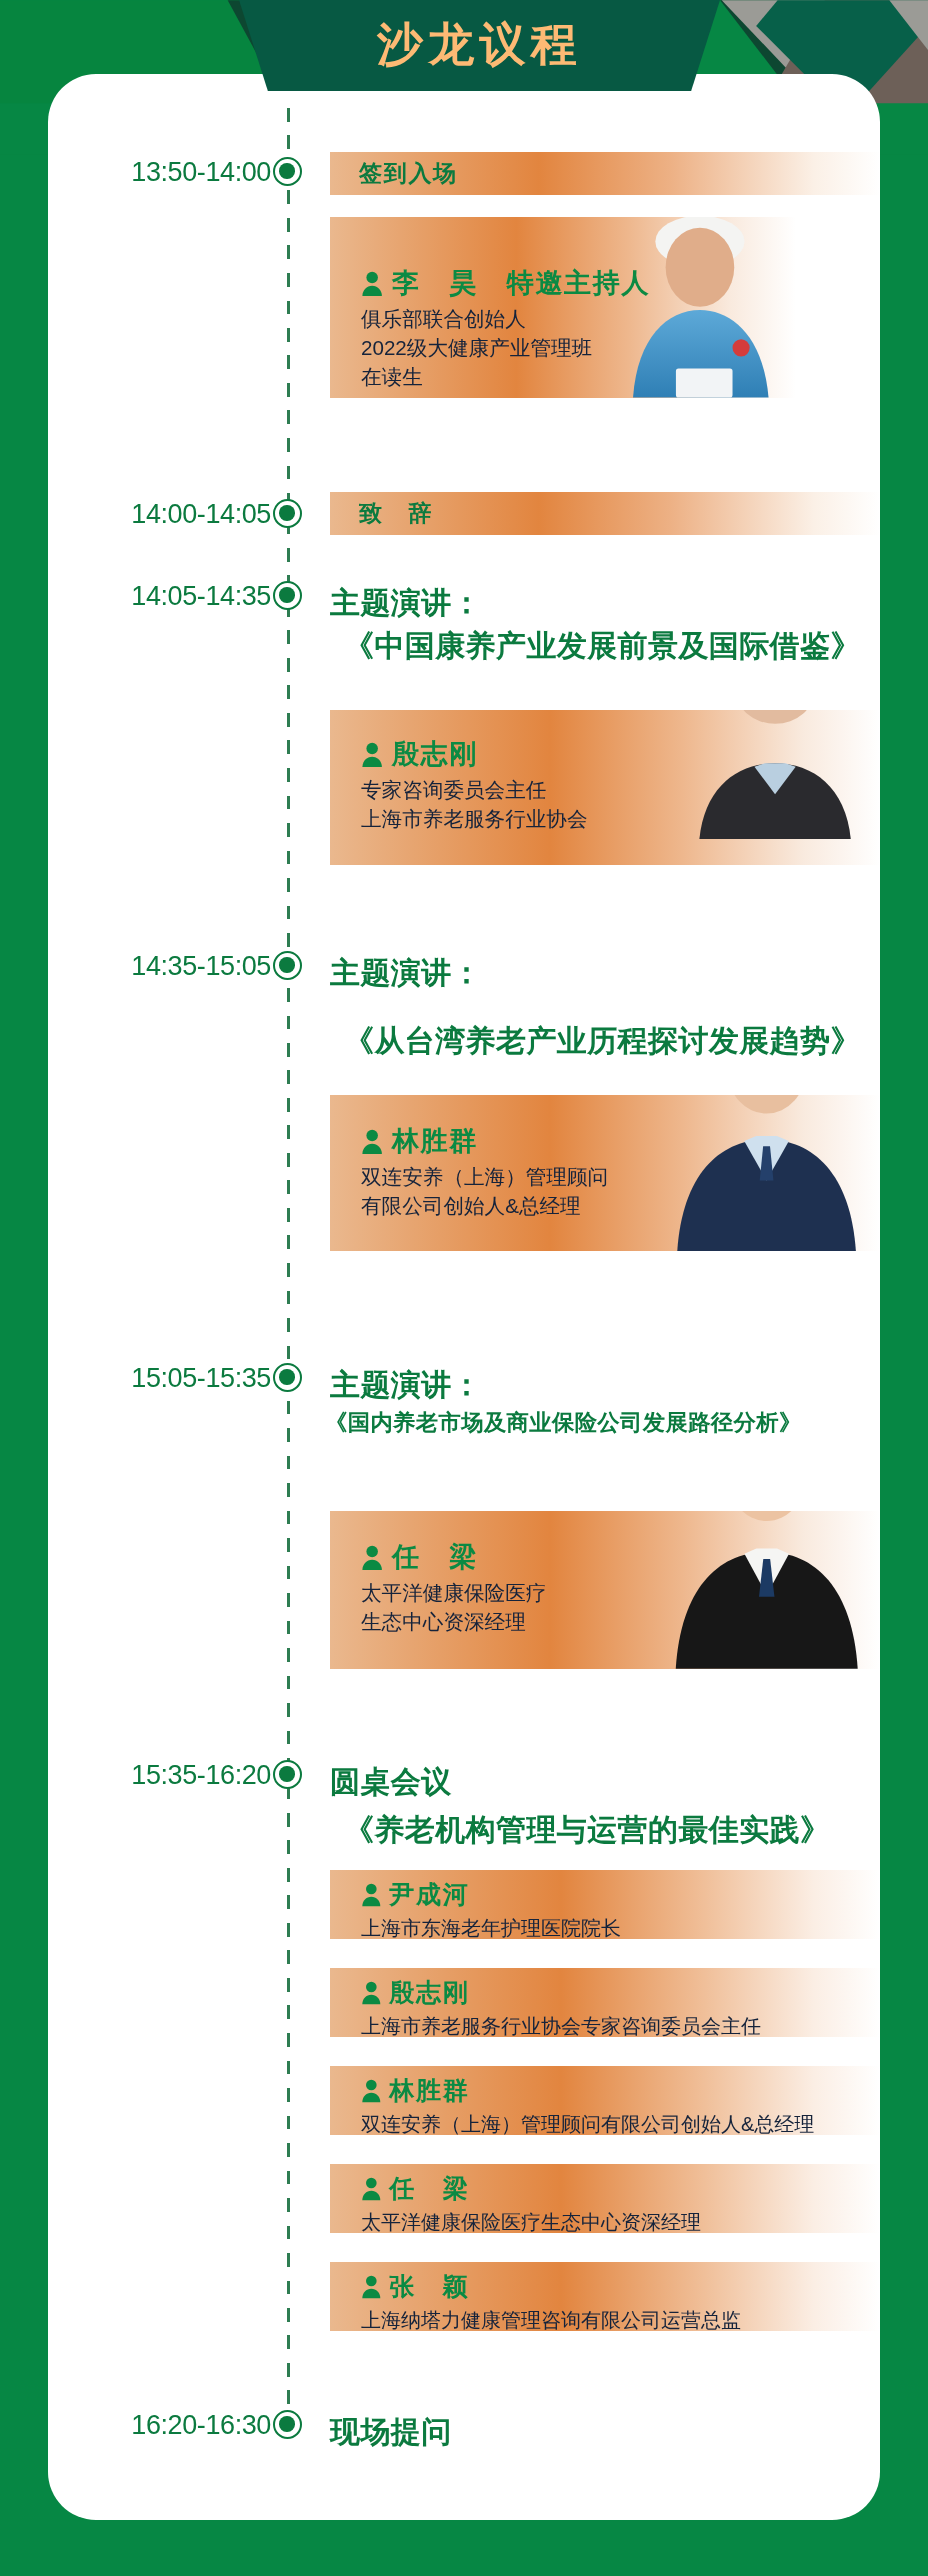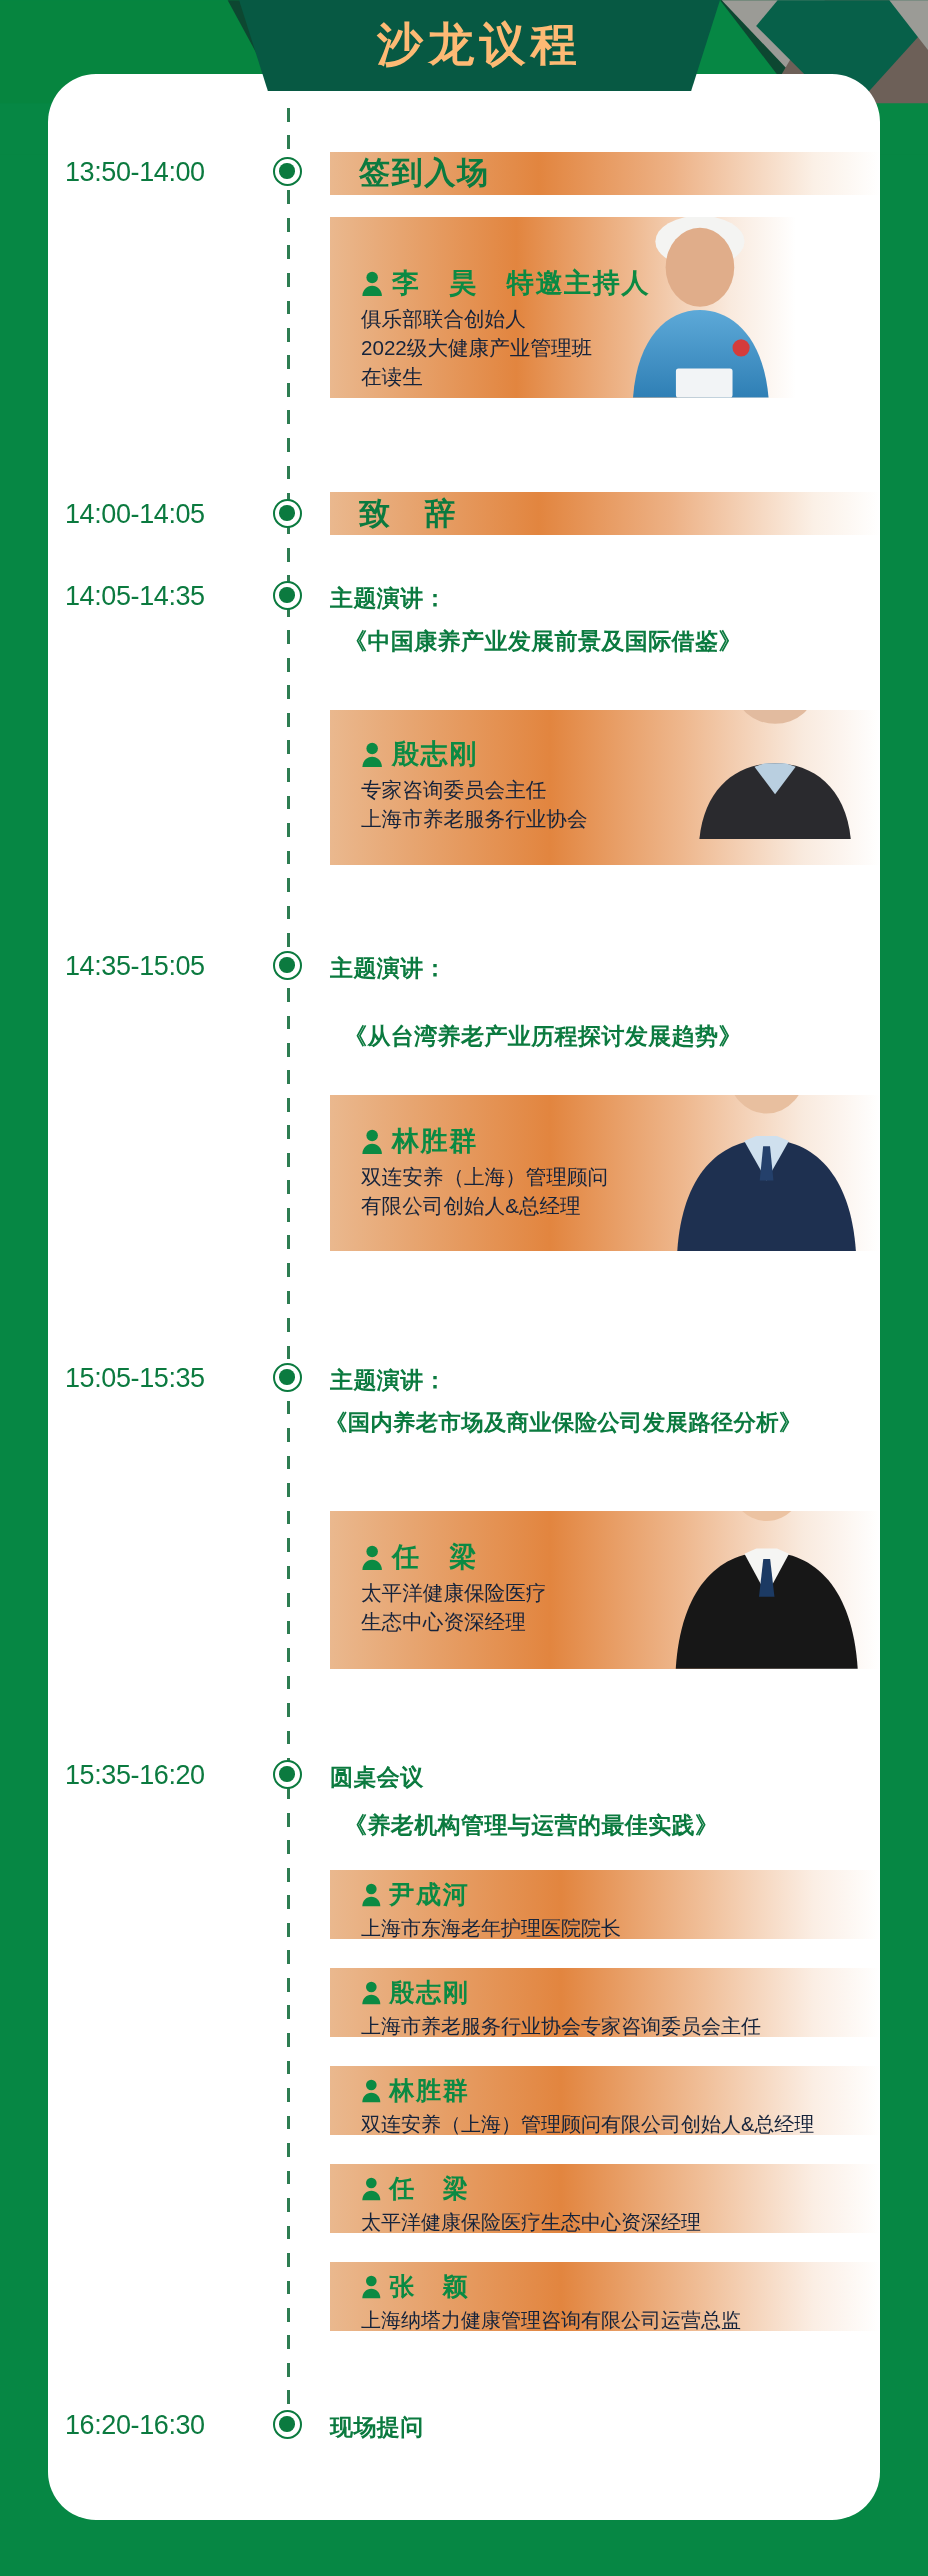--- a/index.html
+++ b/index.html
@@ -54,21 +54,21 @@
     background:repeating-linear-gradient(to bottom,
         #2e7d52 0px,#2e7d52 13.8px,transparent 13.8px,transparent 27.5px);
     z-index:1;
   }
 
   .row{position:absolute;left:0;width:832px;z-index:3;}
 
   .time{
     position:absolute;
     left:17px;width:206px;
-    text-align:left;
+    text-align:right;
     color:#0b7a3f;
     font-size:27px;
     font-weight:400;
     letter-spacing:-0.4px;
     white-space:nowrap;
   }
   .dot{
     position:absolute;
     left:225px;
     width:29px;height:29px;
@@ -88,27 +88,27 @@
   .obar{
     position:absolute;
     background:linear-gradient(90deg,#eab88e 0%,#e2853f 38%,#edb185 62%,#fbf0e6 88%,#ffffff 100%);
   }
   .session-bar{
     left:282px;
     height:43px;
     display:flex;align-items:center;
   }
   .session-bar .label{
-    color:#0b7a3f;font-size:31px;font-weight:700;letter-spacing:1.7px;
+    color:#0b7a3f;font-size:23px;font-weight:700;letter-spacing:1.7px;
     padding-left:29px;
   }
 
   .head-green{
     position:absolute;left:282px;
-    color:#0b7a3f;font-size:23px;font-weight:700;
+    color:#0b7a3f;font-size:30px;font-weight:700;
     letter-spacing:0.4px;white-space:nowrap;
   }
   .head-green.indent{left:296px;}
 
   
   .spk{
     position:absolute;
     background:linear-gradient(90deg,#eab88e 0%,#e2853f 40%,#eeb78d 64%,#f9eade 86%,#ffffff 100%);
     overflow:hidden;
   }

